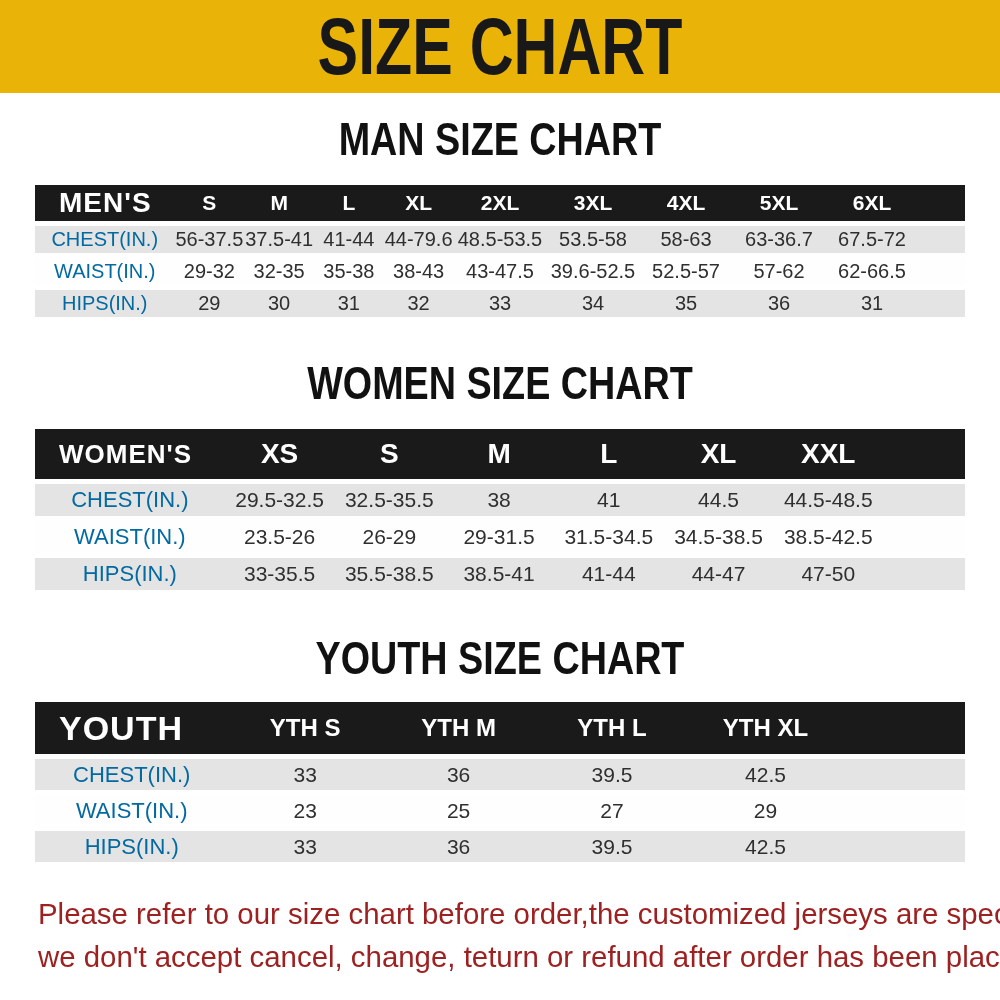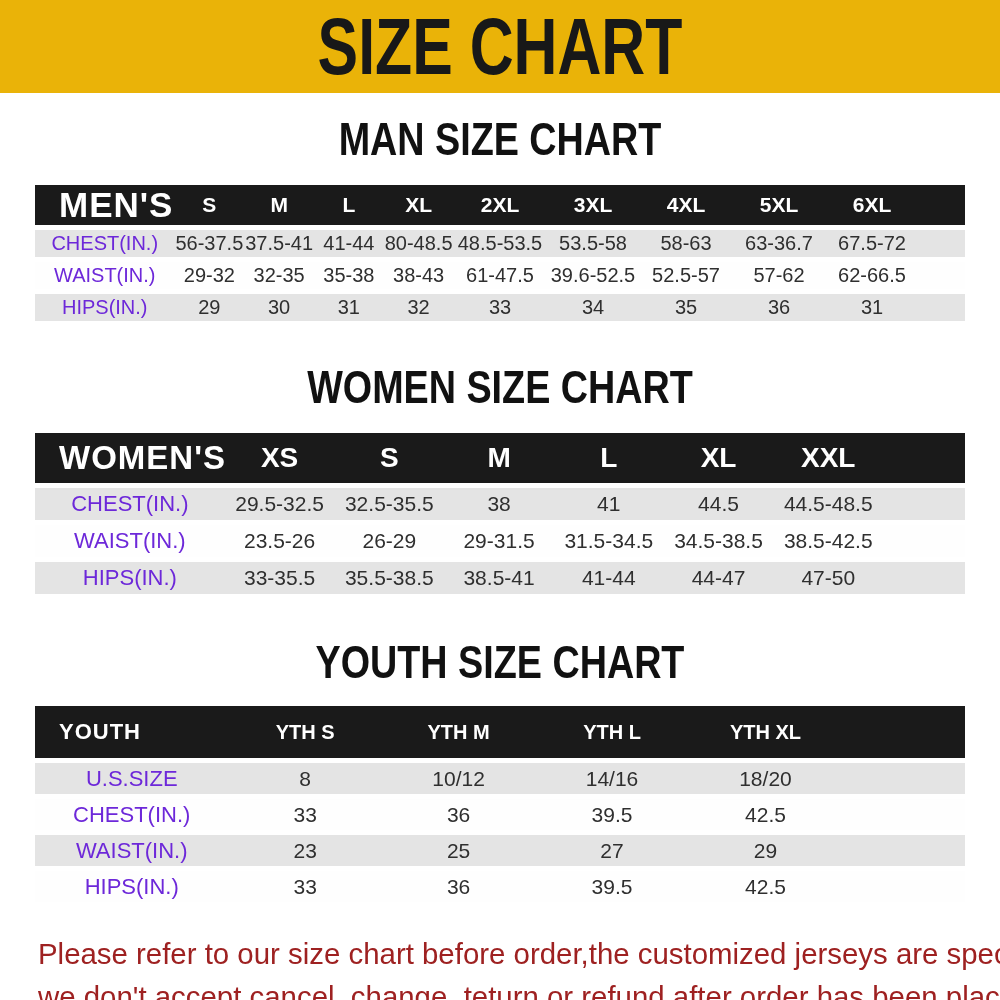--- a/index.html
+++ b/index.html
@@ -47,41 +47,41 @@
     background: #1A1A1A;
     color: #ffffff;
     font-weight: bold;
     text-align: center;
     font-size: 21px;
     padding: 0;
   }
   table.size-table thead th.rowlabel {
     text-align: left;
     padding-left: 24px;
-    font-size: 35px;
+    font-size: 28px;
     letter-spacing: 1px;
   }
   table.men   thead th { height: 36px; }
   table.women thead th { height: 50px; font-size: 28px; }
-  table.women thead th.rowlabel { font-size: 33px; margin-top: 32px; }
-  table.youth thead th { height: 52px; font-size: 20px; }
-  table.youth thead th.rowlabel { font-size: 22px; }
+  table.women thead th.rowlabel { font-size: 26px; margin-top: 32px; }
+  table.youth thead th { height: 52px; font-size: 24px; }
+  table.youth thead th.rowlabel { font-size: 34px; }
 
   table.size-table tbody td {
     text-align: center;
     font-size: 20px;
     color: #2F2F2F;
     padding: 0;
   }
   table.men   tbody td { height: 27px; }
   table.women tbody td { height: 32px; font-size: 21px; }
   table.youth tbody td { height: 31px; font-size: 21px; }
   table.size-table tbody tr:nth-child(odd)  td { background: #E4E4E4; }
   table.size-table tbody tr:nth-child(even) td { background: #FEFEFE; }
-  table.size-table tbody td.rowlabel { font-size: 20px; color: #6d28d9; }
+  table.size-table tbody td.rowlabel { font-size: 20px; color: #0369a1; }
   table.women tbody td.rowlabel, table.youth tbody td.rowlabel { font-size: 22px; }
 
   .footer {
     margin: 26px 0 0 38px;
     color: #9E2121;
     font-size: 30px;
     line-height: 1.42;
     transform: scaleX(0.98);
     transform-origin: left;
     white-space: nowrap;
@@ -123,35 +123,35 @@
         <th>6XL</th>
         <th></th>
       </tr>
     </thead>
   <tbody>
       <tr>
         <td class="rowlabel">CHEST(IN.)</td>
         <td>56-37.5</td>
         <td>37.5-41</td>
         <td>41-44</td>
-        <td>80-48.5</td>
+        <td>44-79.6</td>
         <td>48.5-53.5</td>
         <td>53.5-58</td>
         <td>58-63</td>
         <td>63-36.7</td>
         <td>67.5-72</td>
         <td></td>
       </tr>
       <tr>
         <td class="rowlabel">WAIST(IN.)</td>
         <td>29-32</td>
         <td>32-35</td>
         <td>35-38</td>
         <td>38-43</td>
-        <td>61-47.5</td>
+        <td>43-47.5</td>
         <td>39.6-52.5</td>
         <td>52.5-57</td>
         <td>57-62</td>
         <td>62-66.5</td>
         <td></td>
       </tr>
       <tr>
         <td class="rowlabel">HIPS(IN.)</td>
         <td>29</td>
         <td>30</td>
@@ -240,28 +240,20 @@
         <th class="rowlabel">YOUTH</th>
         <th>YTH S</th>
         <th>YTH M</th>
         <th>YTH L</th>
         <th>YTH XL</th>
         <th></th>
       </tr>
     </thead>
   <tbody>
       <tr>
-        <td class="rowlabel">U.S.SIZE</td>
-        <td>8</td>
-        <td>10/12</td>
-        <td>14/16</td>
-        <td>18/20</td>
-        <td></td>
-      </tr>
-      <tr>
         <td class="rowlabel">CHEST(IN.)</td>
         <td>33</td>
         <td>36</td>
         <td>39.5</td>
         <td>42.5</td>
         <td></td>
       </tr>
       <tr>
         <td class="rowlabel">WAIST(IN.)</td>
         <td>23</td>

